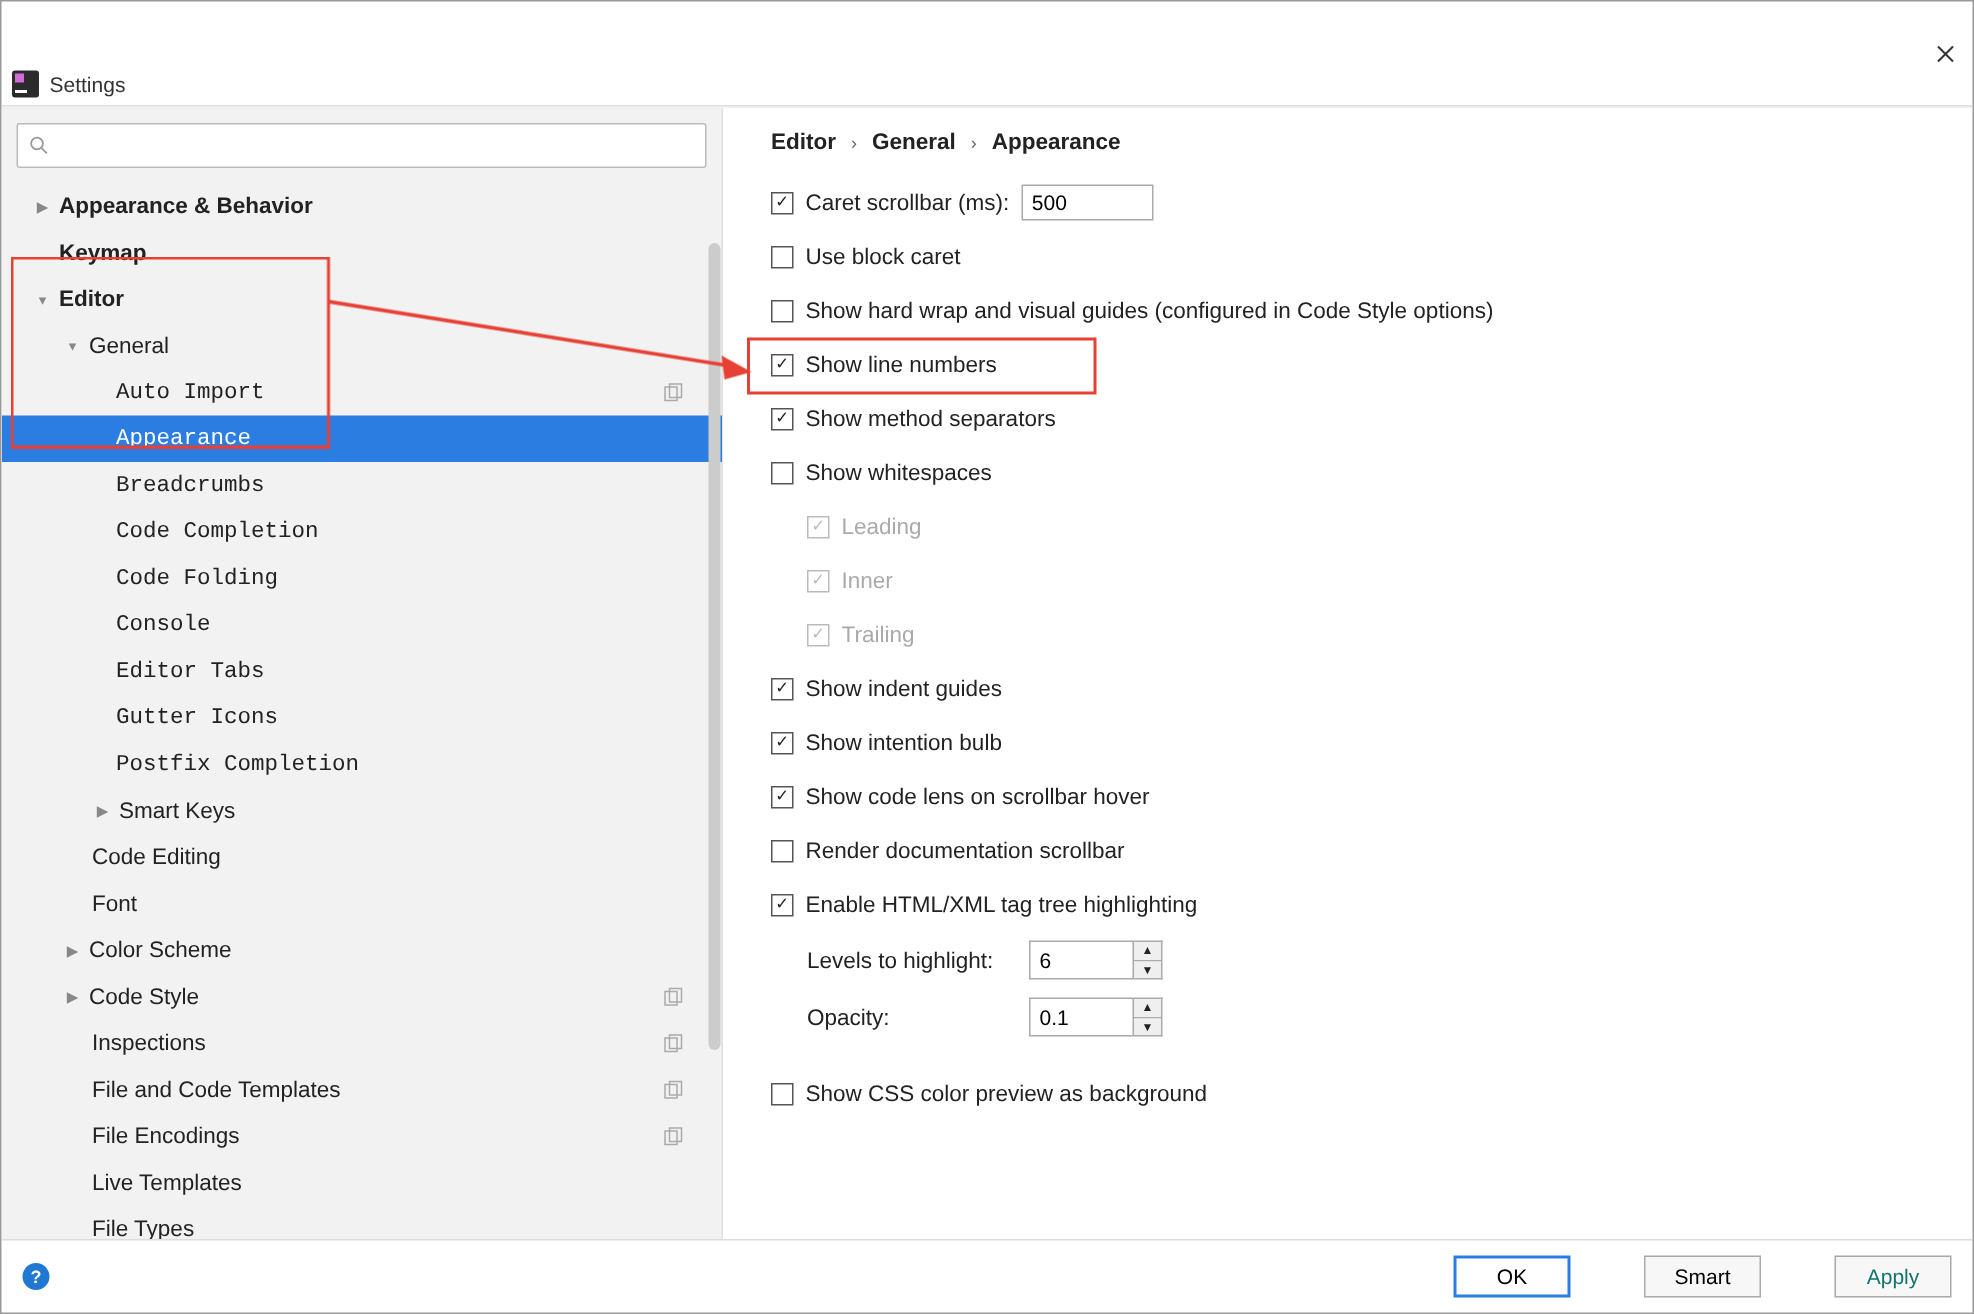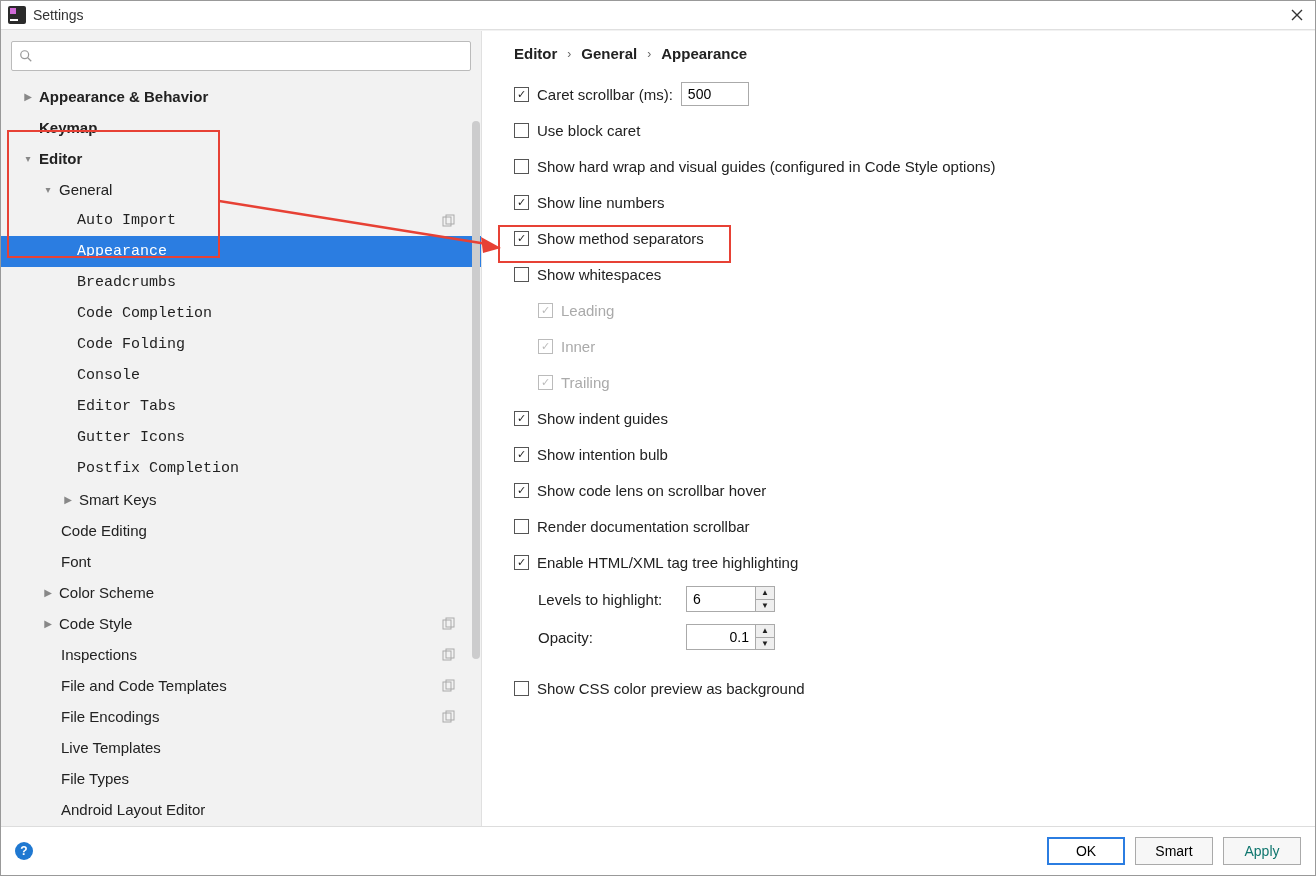--- a/index.html
+++ b/index.html
@@ -1,18 +1,18 @@
 <!DOCTYPE html>
 <html><head>
 <meta charset="utf-8">
 <style>
   html, body { margin:0; padding:0; font-family: "Segoe UI", Arial, sans-serif; font-size:14px; color:#222; background:#fff; }
   .window { width:1316px; height:876px; border:1px solid #999; box-sizing:border-box; display:flex; flex-direction:column; position:relative; overflow:hidden; }
   .titlebar { display:flex; align-items:center; justify-content:space-between; padding:4px 8px 4px 6px; border-bottom:1px solid #e0e0e0; }
-  .title-left { display:flex; align-items:center; gap:6px; }
+  .title-left { display:flex; align-items:center; gap:6px;margin-top:41px; }
   .app-icon { width:20px; height:20px; display:inline-flex; align-items:center; justify-content:center; }
   .app-icon svg { width:20px; height:20px; }
   .title-text { font-size:14px; color:#333; }
   .close-btn { width:20px; height:20px; display:flex; align-items:center; justify-content:center; cursor:pointer; color:#333; }
   .close-btn svg { width:12px; height:12px; }
 
   .body-area { flex:1; display:flex; overflow:hidden; border-top:1px solid rgba(0,0,0,0.05);}
   .sidebar { width:480px; background:#f2f2f2; display:flex; flex-direction:column; border-right:1px solid #e0e0e0; position:relative;}
   .search-wrap { padding:10px 10px 6px 10px; }
   .search-box { position:relative; background:#fff; border:1px solid #bbb; height:28px; display:flex; align-items:center; border-radius:2px;}
@@ -41,37 +41,37 @@
   .breadcrumb { display:flex; align-items:center; gap:10px; padding:14px 0 10px 32px; font-size:15px;}
   .breadcrumb .crumb { font-weight:600; color:#222; }
   .breadcrumb .sep { color:#666; font-size:12px;}
 
   .options { padding:4px 20px 10px 32px; position:relative;}
   .opt-row { display:flex; align-items:center; height:36px; gap:8px; }
   .opt-row.sub-disabled { color:#aaa; padding-left:24px;}
   .cbx { width:15px; height:15px; border:1px solid #555; box-sizing:border-box; display:inline-flex; align-items:center; justify-content:center; background:#fff; font-size:11px; color:#222; line-height:1;}
   .opt-row.sub-disabled .cbx { border-color:#bbb; color:#bbb; }
   .opt-label { font-size:15px; }
-  .num-input { border:1px solid #aaa; width:68px; height:24px; padding:2px 6px; font-size:14px; box-sizing:border-box;}
+  .num-input { border:1px solid #aaa; width:88px; height:24px; padding:2px 6px; font-size:14px; box-sizing:border-box;}
   .opt-inline { display:flex; align-items:center; gap:8px; padding-left:24px; height:38px;}
   .opt-inline .label { width:140px; font-size:15px;}
   .spinner { display:flex; align-items:stretch; }
-  .spinner input { width:70px; height:26px; border:1px solid #aaa; padding:2px 6px; font-size:14px; box-sizing:border-box; text-align:right;}
+  .spinner input { width:70px; height:26px; border:1px solid #aaa; padding:2px 6px; font-size:14px; box-sizing:border-box; text-align:left;}
   .spinner-btns { display:flex; flex-direction:column; border:1px solid #aaa; border-left:none; width:18px;}
   .spinner-btns div { flex:1; display:flex; align-items:center; justify-content:center; font-size:8px; background:#efefef; cursor:pointer;}
   .spinner-btns div:first-child { border-bottom:1px solid #aaa; }
 
   .red-box-right { position:absolute; border:2.5px solid #e74135; pointer-events:none; left:497px; top:224px; width:233px; height:38px; box-sizing:border-box;}
 
   .callout-arrow { position:absolute; pointer-events:none; }
 
   .footer { height:48px; border-top:1px solid #ddd; display:flex; align-items:center; justify-content:space-between; padding:0 14px;}
   .help-dot { width:18px; height:18px; border-radius:50%; background:#1f78d1; color:#fff; display:flex; align-items:center; justify-content:center; font-size:12px; font-weight:bold; cursor:pointer;}
   .buttons { display:flex; gap:10px; }
-  .btn { min-width:78px; height:28px; border:1px solid #aaa; background:#f7f7f7; font-size:14px; cursor:pointer;}
+  .btn { min-width:78px; height:28px; border:1px solid #aaa; background:#f7f7f7; font-size:14px; cursor:pointer;margin-left:39px;}
   .btn.primary { border:2px solid #2b7de1; background:#fff; }
   .btn.disabled { color:#0f766e; cursor:default; }
 </style>
 </head>
 <body>
 
 <div class="window">
 
   <div class="titlebar">
     <div class="title-left">

